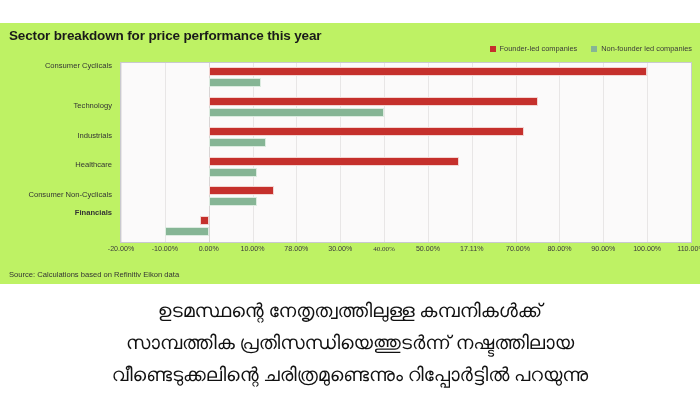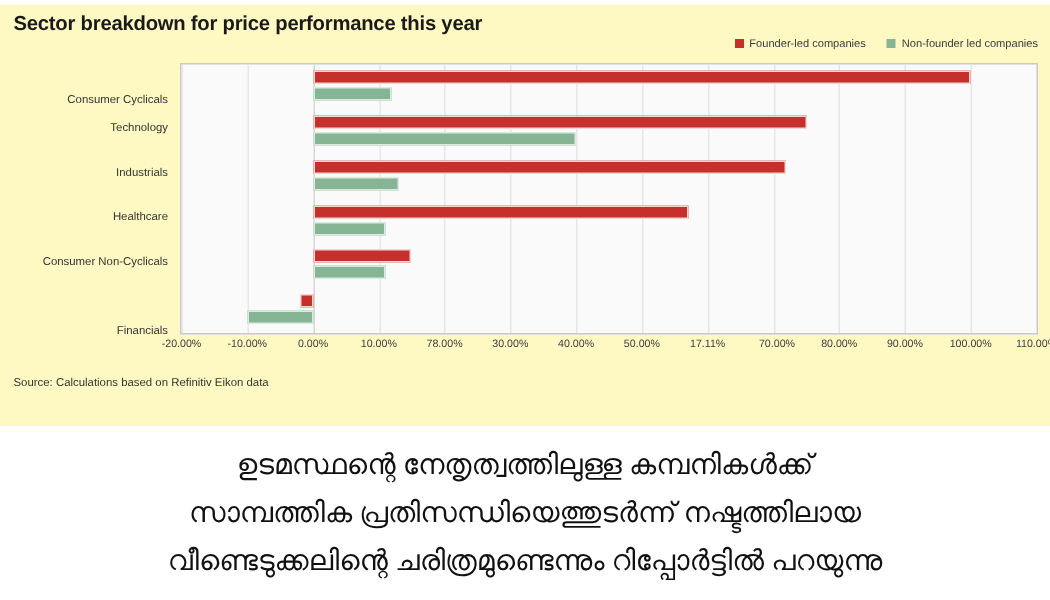--- a/index.html
+++ b/index.html
@@ -5,22 +5,23 @@
   html,body{margin:0;padding:0;}
   body{
     width:700px;height:400px;overflow:hidden;
     background:#ffffff;
     font-family:"Liberation Sans", sans-serif;
     -webkit-font-smoothing:antialiased;
   }
   .graphic{
     position:relative;
     width:700px;height:284px;
-    background:#fef9c3;
+    background:#bef264;
     box-sizing:border-box;
+    margin-top:20px;
   }
   .top-rule{
     position:absolute;left:0;top:0;width:700px;height:3px;background:#ffffff;
   }
   .title{
     position:absolute;left:9px;top:8px;
     font-size:13.5px;font-weight:bold;color:#1a1a1a;
     letter-spacing:-0.15px;
     white-space:nowrap;
   }
@@ -111,26 +112,26 @@
       <span class="legend-label">Founder-led companies</span>
     </div>
     <div class="legend-item">
       <span class="swatch" style="background:#86b595"></span>
       <span class="legend-label">Non-founder led companies</span>
     </div>
   </div>
 
   <div class="plot-wrap">
     <div class="axis-labels">
-        <div class="cat-label" style="top: 24px;">Consumer Cyclicals</div>
+        <div class="cat-label" style="top: 3px;">Consumer Cyclicals</div>
         <div class="cat-label" style="top: 42.75px;">Technology</div>
         <div class="cat-label" style="top: 72.5833px;">Industrials</div>
         <div class="cat-label" style="top: 102.417px;">Healthcare</div>
         <div class="cat-label" style="top: 132.25px;">Consumer Non-Cyclicals</div>
-        <div class="cat-label" style="top: 178px;">Financials</div>
+        <div class="cat-label" style="top: 150px; font-weight: bold;">Financials</div>
       </div>
     <div class="plot">
       <div>
           <div class="gridline" style="left: 0px;"></div>
           <div class="gridline" style="left: 43.8462px;"></div>
           <div class="gridline zero" style="left: 87.6923px;"></div>
           <div class="gridline" style="left: 131.538px;"></div>
           <div class="gridline" style="left: 175.385px;"></div>
           <div class="gridline" style="left: 219.231px;"></div>
           <div class="gridline" style="left: 263.077px;"></div>
@@ -157,21 +158,21 @@
           <div class="bar green" style="left: 43.8462px; width: 43.8462px; top: 164.167px;"></div>
         </div>
     </div>
     <div class="xticks">
         <div class="xtick" style="left: 1px;">-20.00%</div>
         <div class="xtick" style="left: 44.8462px;">-10.00%</div>
         <div class="xtick" style="left: 88.6923px;">0.00%</div>
         <div class="xtick" style="left: 132.538px;">10.00%</div>
         <div class="xtick" style="left: 176.385px;">78.00%</div>
         <div class="xtick" style="left: 220.231px;">30.00%</div>
-        <div class="xtick" style="left: 264.077px;">40.00%</div>
+        <div class="xtick" style="left: 264.077px; font-family: Liberation Serif, serif;">40.00%</div>
         <div class="xtick" style="left: 307.923px;">50.00%</div>
         <div class="xtick" style="left: 351.769px;">17.11%</div>
         <div class="xtick" style="left: 398px;">70.00%</div>
         <div class="xtick" style="left: 439.462px;">80.00%</div>
         <div class="xtick" style="left: 483.308px;">90.00%</div>
         <div class="xtick" style="left: 527.154px;">100.00%</div>
         <div class="xtick" style="left: 571px;">110.00%</div>
       </div>
   </div>
 

